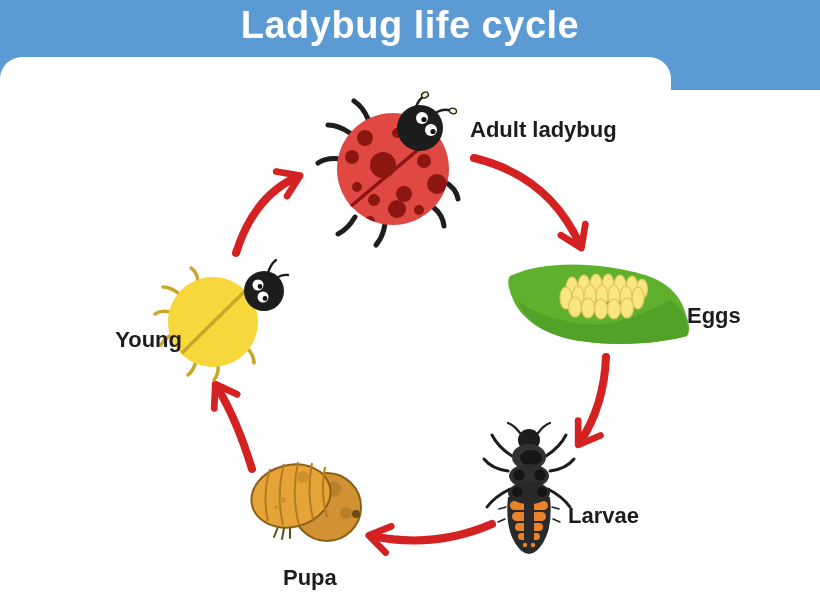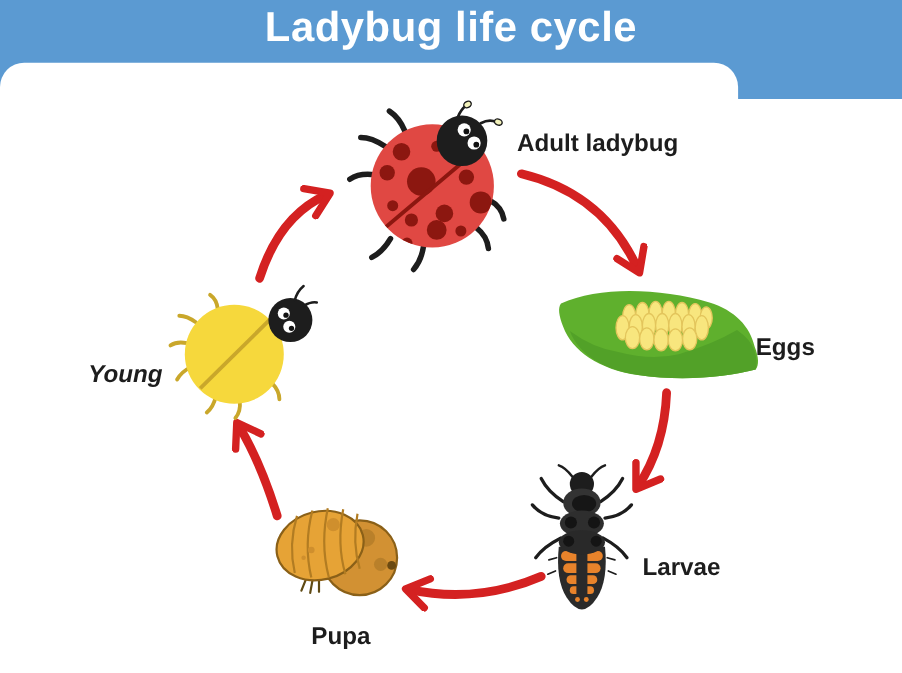--- a/index.html
+++ b/index.html
@@ -15,21 +15,21 @@
        font-family:"Liberation Sans",sans-serif;position:relative;}
   .header-band{position:absolute;top:0;left:0;width:820px;height:90px;
        background:var(--c-header-blue);}
   .header-title{position:absolute;top:0;left:0;width:820px;height:50px;
        display:flex;align-items:center;justify-content:center;
        color:var(--c-title-text);font-size:38px;font-weight:bold;letter-spacing:0.5px;}
   .card{position:absolute;top:57px;left:0;width:671px;height:555px;
        background:#ffffff;border-radius:22px 22px 0 0;}
   .stage-label{position:absolute;color:var(--c-label-text);font-size:22px;
        font-weight:bold;white-space:nowrap;}
-  .stage-label.two-line{white-space:normal;text-align:center;line-height:24px;font-style:italic;}
+  .stage-label.two-line{white-space:normal;text-align:right;line-height:24px;}
   svg{position:absolute;top:0;left:0;}
   .arrow{fill:none;stroke:var(--c-arrow-red);stroke-width:8;stroke-linecap:round;}
   .arrow-head-path{fill:none;stroke:var(--c-arrow-red);stroke-width:2;
        stroke-linecap:round;stroke-linejoin:round;}
   .f-red{fill:var(--c-ladybug-red);} .f-spot{fill:var(--c-ladybug-spot);}
   .f-black{fill:var(--c-bug-black);} .s-black{stroke:var(--c-bug-black);fill:none;}
   .f-yellow{fill:var(--c-young-yellow);} .s-ydetail{stroke:var(--c-young-detail);fill:none;}
   .f-pupal{fill:var(--c-pupa-light);} .f-pupad{fill:var(--c-pupa-dark);}
   .s-pupa{stroke:var(--c-pupa-detail);fill:none;}
   .f-larva{fill:var(--c-larva-body);} .f-lorange{fill:var(--c-larva-orange);}
@@ -189,18 +189,18 @@
       <path class="s-black" stroke-width="2.3" stroke-linecap="round" d="M276,221 Q283,217 288,218"></path>
       <circle cx="258" cy="228" r="5.5" fill="#fff"></circle>
       <circle cx="263" cy="240" r="5.5" fill="#fff"></circle>
       <circle cx="260" cy="229.5" r="2.4" fill="#111"></circle>
       <circle cx="265" cy="241.5" r="2.4" fill="#111"></circle>
     </g>
   </svg>
 
   <div class="stage-label" style="left:470px;top:60px;">Adult ladybug</div>
   <div class="stage-label" style="left:687px;top:246px;">Eggs</div>
-  <div class="stage-label" style="left:568px;top:446px;margin-left:16px;">Larvae</div>
+  <div class="stage-label" style="left:568px;top:446px;">Larvae</div>
   <div class="stage-label" style="left:283px;top:508px;text-align:right;">Pupa</div>
   <div class="stage-label two-line" style="left:46px;top:271px;width:136px;">
     <span>Young</span><br>
   </div>
 </div>
 
 </body></html>

